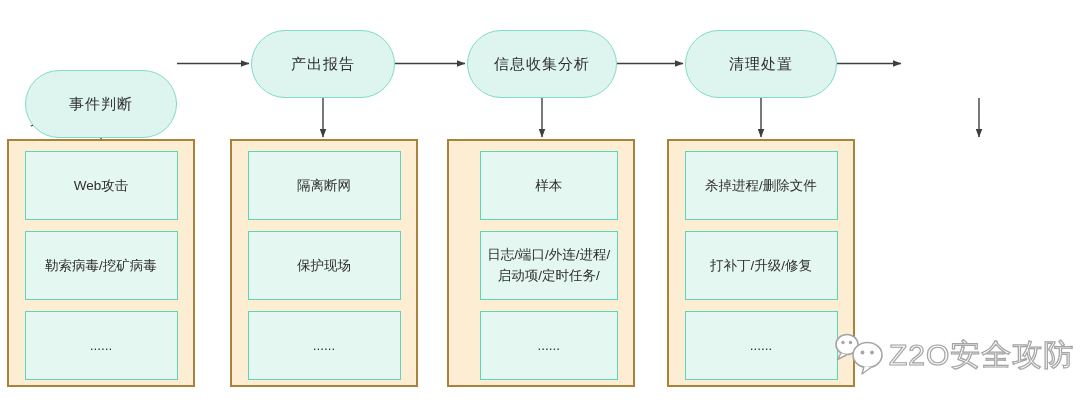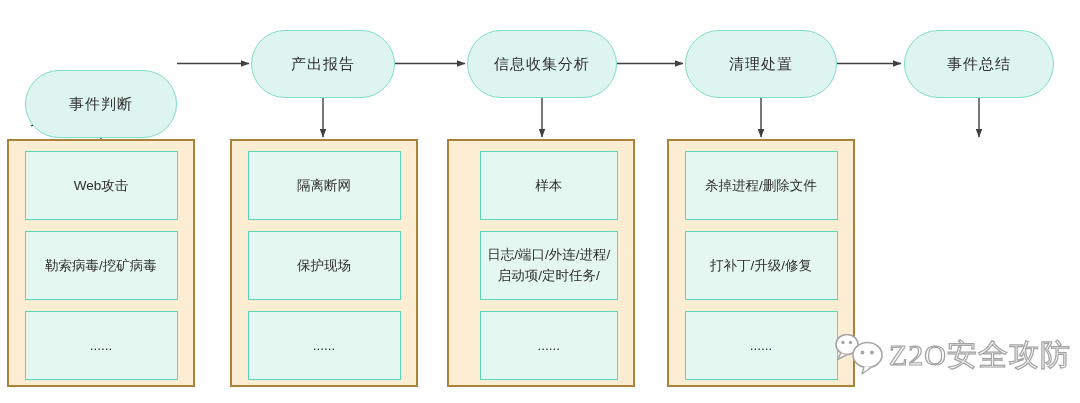--- a/index.html
+++ b/index.html
@@ -98,21 +98,20 @@
     z-index: 3;
   }
   .watermark .wm-text {
     font-size: 30px;
     line-height: 48px;
     color: #fbfbfb;
     -webkit-text-stroke: 1.2px #a5a5a5;
     text-shadow: 0 0 1px #b5b5b5;
     letter-spacing: 1px;
     white-space: nowrap;
-    font-family: Liberation Serif, serif;
   }
 </style>
 </head>
 <body>
 
 <div class="canvas">
 
   <svg class="arrows" viewBox="0 0 1080 403">
     <defs>
       <marker id="ah" markerWidth="9" markerHeight="7" refX="8.5" refY="3.5" orient="auto" markerUnits="userSpaceOnUse">
@@ -135,23 +134,20 @@
   </div>
   <div class="pill p2">
     <span>产出报告</span>
   </div>
   <div class="pill p3">
     <span>信息收集分析</span>
   </div>
   <div class="pill p4">
     <span>清理处置</span>
   </div>
-  <div class="pill p5">
-    <span>事件总结</span>
-  </div>
 
   <div class="note">判断类型</div>
 
   <div class="group g1">
     <div class="item">
         <span>Web攻击</span>
       </div>
     <div class="item">
         <span>勒索病毒/挖矿病毒</span>
       </div>

